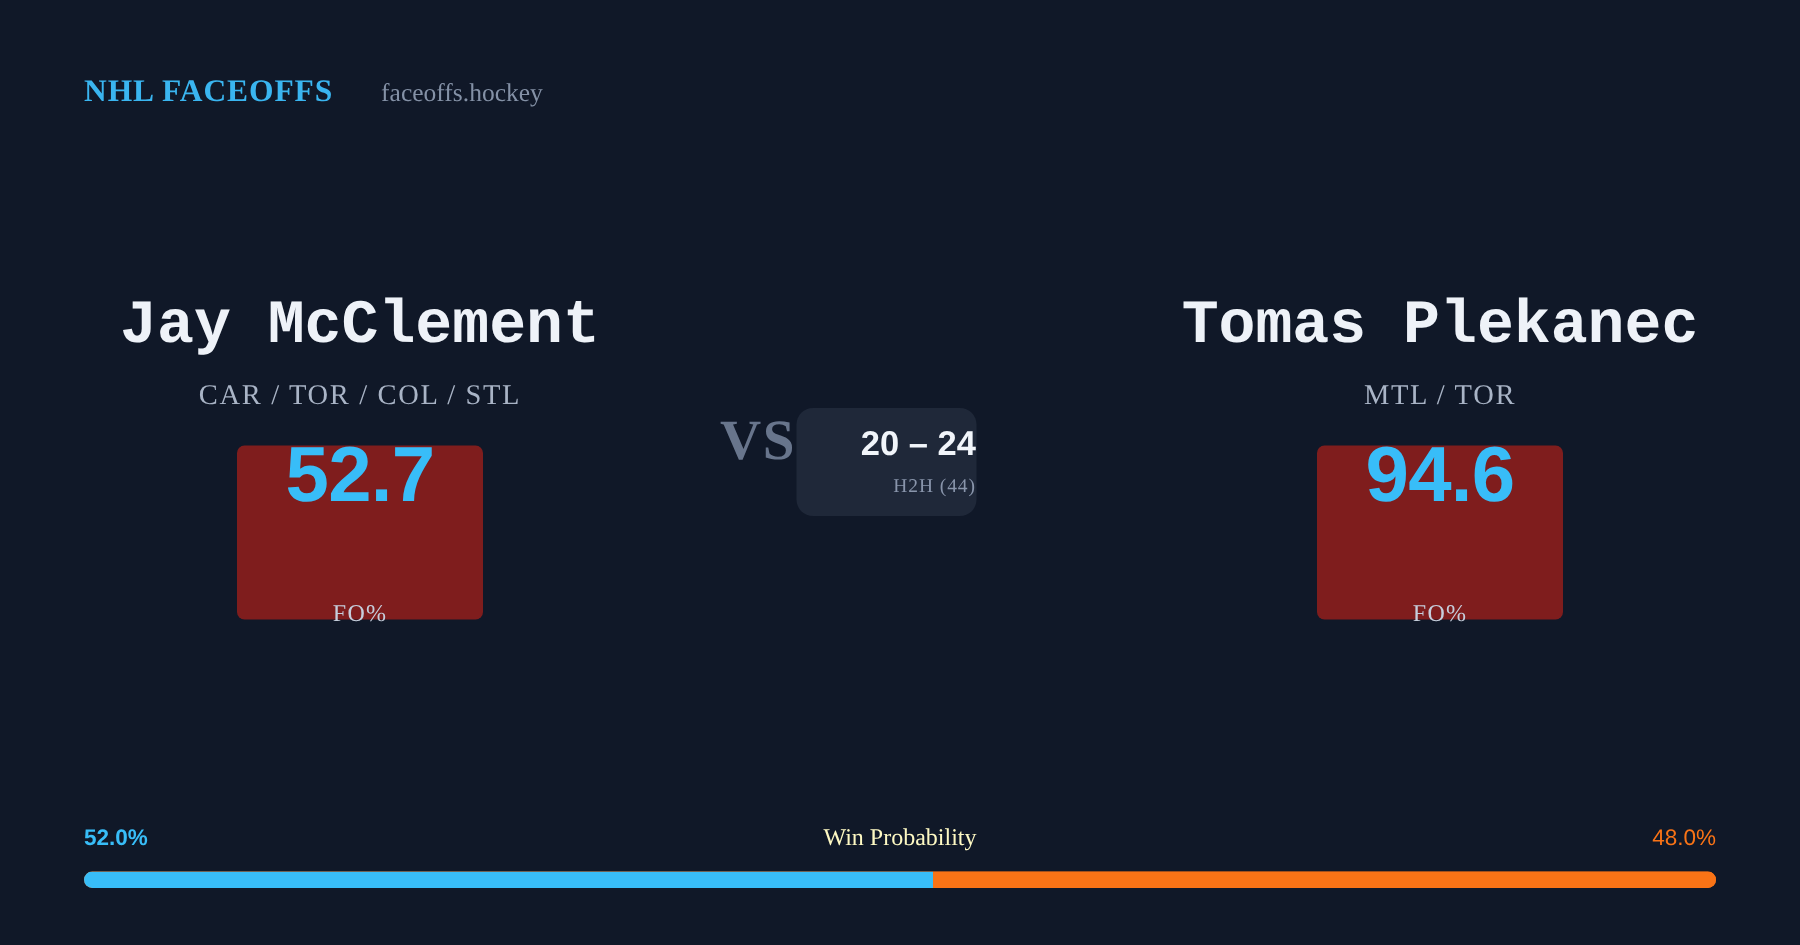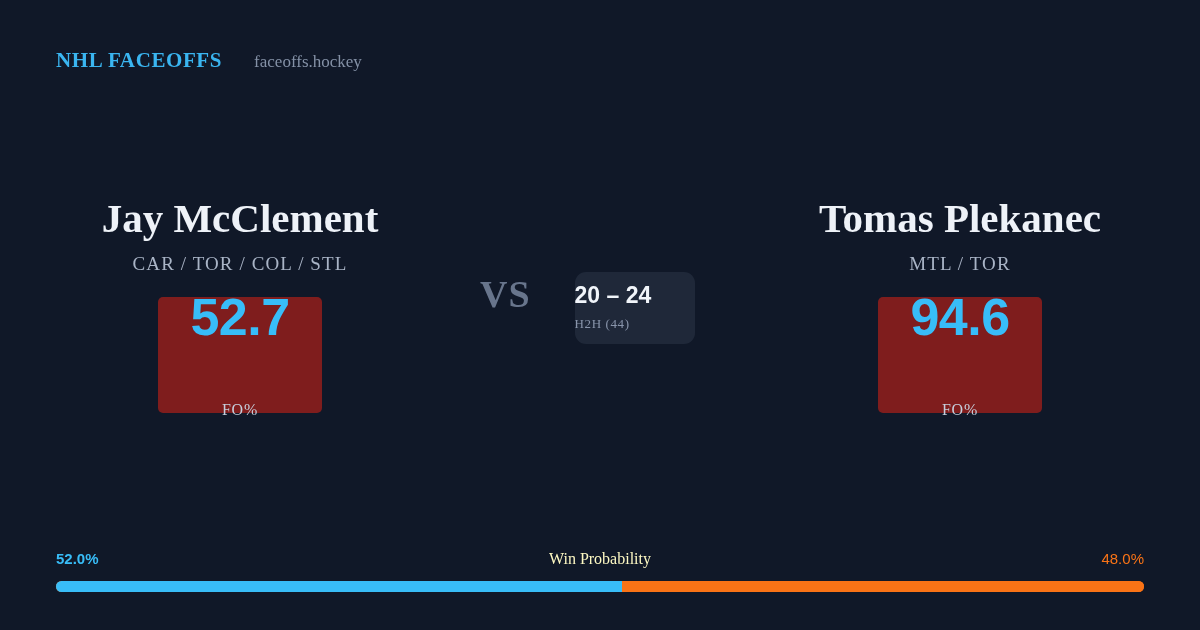--- a/index.html
+++ b/index.html
@@ -57,21 +57,21 @@
     align-items: flex-start;
     justify-content: center;
   }
   .player {
     width: 480px;
     display: flex;
     flex-direction: column;
     align-items: center;
   }
   .player-name {
-    font-family: Liberation Serif, serif;
+    font-family: Liberation Mono, monospace;
     font-weight: bold;
     font-size: 41px;
     line-height: 1.08;
     color: #eef2f8;
     white-space: nowrap;
   }
   .player-teams {
     margin-top: 13px;
     font-family: "Liberation Serif", serif;
     font-size: 19px;
@@ -125,23 +125,22 @@
     color: #68758c;
   }
   .h2h-card {
     margin-top: 28px;
     width: 120px;
     height: 72px;
     border-radius: 11px;
     background: #1f2839;
     display: flex;
     flex-direction: column;
-    align-items: flex-start;
+    align-items: flex-end;
     justify-content: center;
-    margin-left: 44px;
   }
   .h2h-score {
     font-family: "Liberation Sans", sans-serif;
     font-weight: bold;
     font-size: 23px;
     line-height: 1;
     color: #f1f5fa;
     white-space: nowrap;
   }
   .h2h-label {

